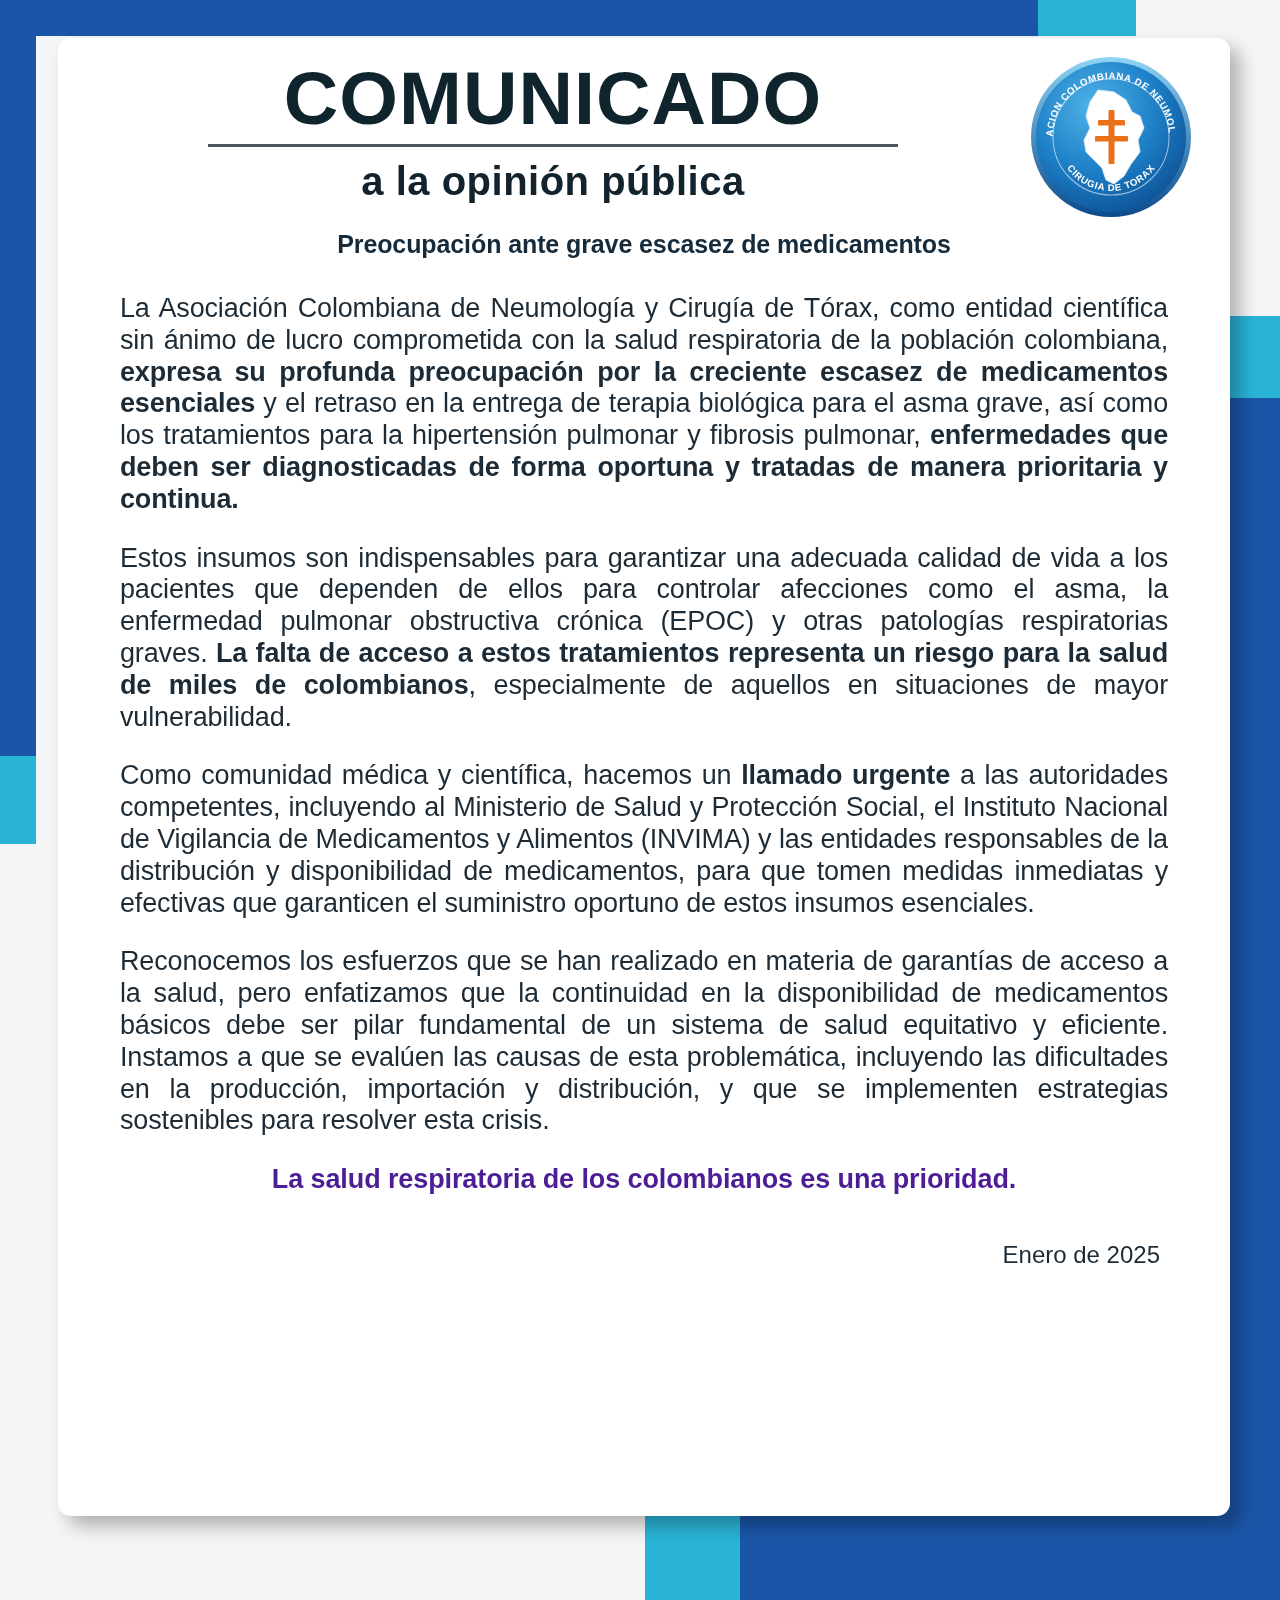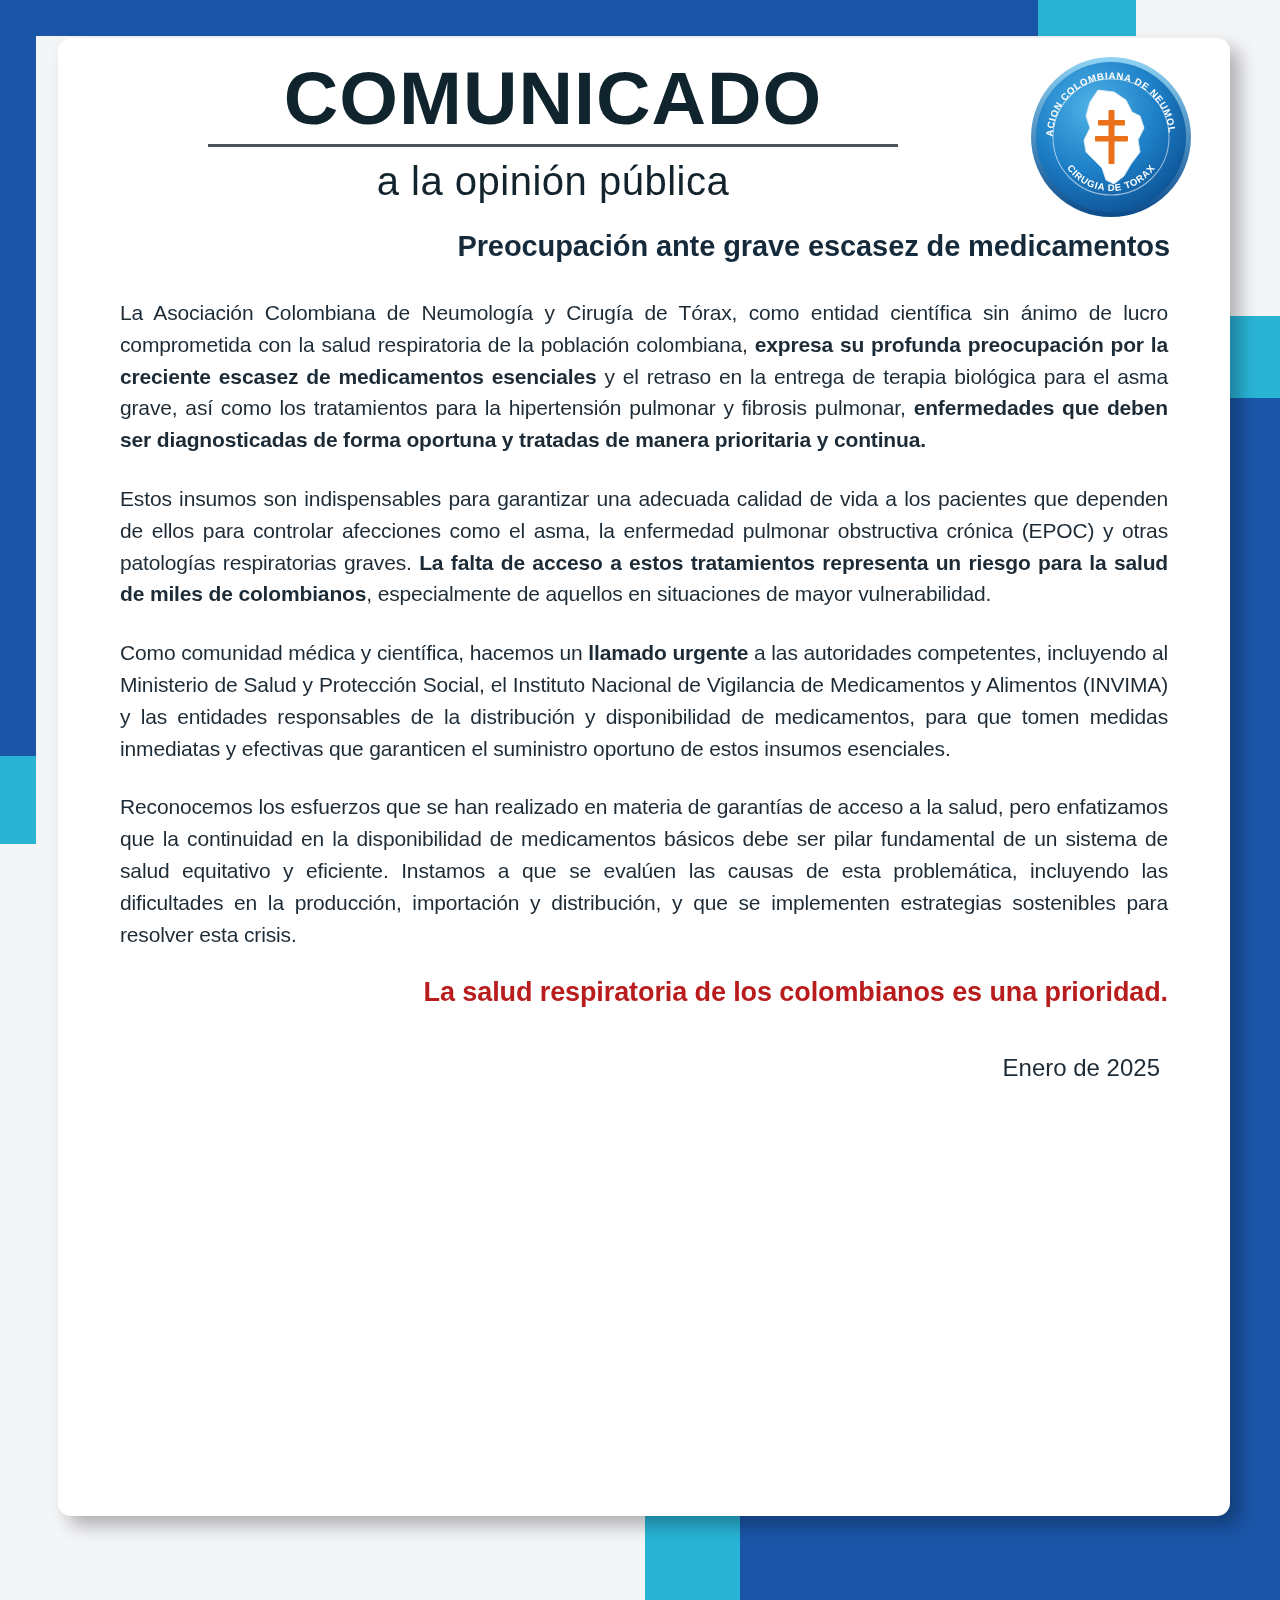--- a/index.html
+++ b/index.html
@@ -145,71 +145,71 @@
   }
   .title-rule {
     width: 100%;
     height: 3px;
     background: #4d5459;
     margin: 10px 0 6px 0;
   }
   .sub-title {
     font-family: "Liberation Sans", sans-serif;
     font-size: 40px;
-    font-weight: 400;
+    font-weight: 700;
     color: #12232e;
     margin: 12px;
     letter-spacing: 0.5px;
     white-space: nowrap;
   }
 
   
   .logo-wrap {
     position: absolute;
     right: 36px;
     top: 16px;
     width: 166px;
     height: 166px;
   }
   .logo-wrap svg { display: block; }
 
   
   .doc-subject {
     margin: 0;
     padding: 12px 60px 0 60px;
-    text-align: right;
-    font-family: "Liberation Sans", sans-serif;
-    font-size: 29px;
+    text-align: center;
+    font-family: "Liberation Sans", sans-serif;
+    font-size: 25px;
     font-weight: 700;
     color: #152a3a;
     letter-spacing: -0.1px;
   }
 
   .body-text {
     padding: 34px 62px 0 62px;
   }
   .para {
     margin: 0 0 27px 0;
     font-family: "Liberation Sans", sans-serif;
-    font-size: 21px;
+    font-size: 27px;
     line-height: 31.8px;
     color: #1d2b36;
     text-align: justify;
     text-justify: inter-word;
     letter-spacing: -0.15px;
   }
   .para b { font-weight: 700; }
 
   .closing {
     margin: 18px 0 0 0;
-    text-align: right;
+    text-align: center;
     font-family: "Liberation Sans", sans-serif;
     font-size: 27px;
     font-weight: 700;
-    color: #b91c1c;
+    color: #4c1d95;
     letter-spacing: -0.1px;
   }
   .date-line {
     margin: 46px 8px 0 0;
     text-align: right;
     font-family: "Liberation Sans", sans-serif;
     font-size: 24px;
     font-weight: 400;
     color: #1d2b36;
   }

